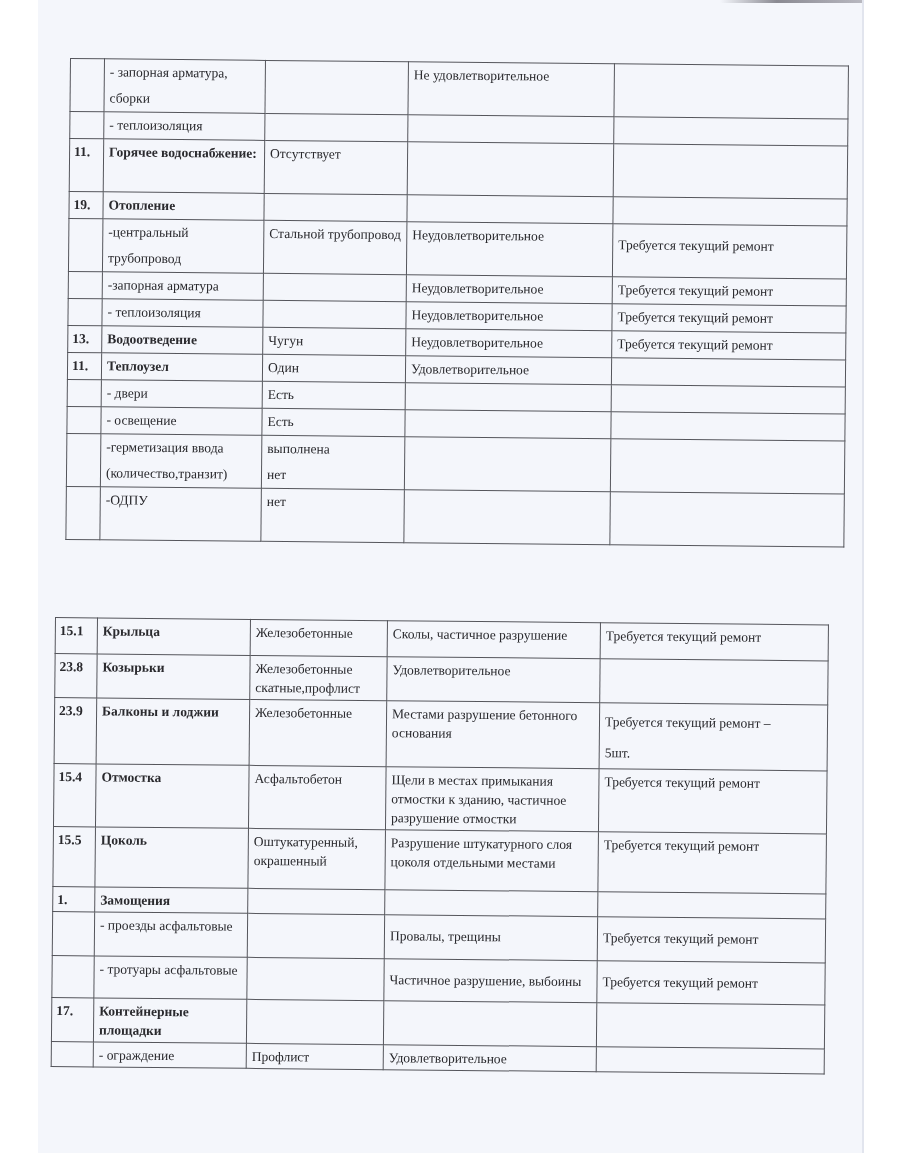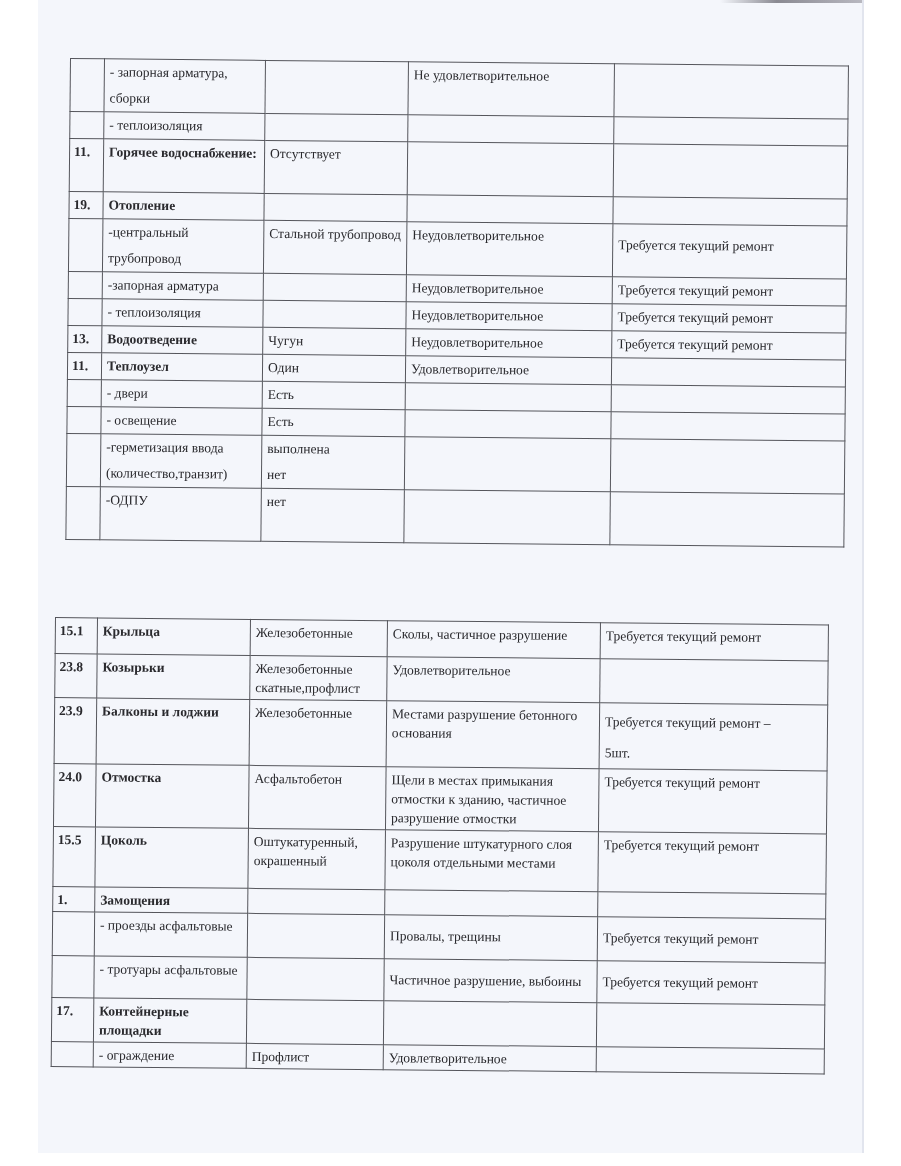--- a/index.html
+++ b/index.html
@@ -222,21 +222,21 @@
       <td class="bold">Балконы и лоджии</td>
       <td>Железобетонные</td>
       <td>Местами разрушение бетонного основания</td>
       <td>
         <span style="display:block;padding-top:6px">Требуется текущий ремонт –</span>
         <span class="br-gap"></span>
         <span style="display:block">5шт.</span>
       </td>
     </tr>
     <tr style="height:61px">
-      <td class="num">24.0</td>
+      <td class="num">15.4</td>
       <td class="bold">Отмостка</td>
       <td>Асфальтобетон</td>
       <td>Щели в местах примыкания отмостки к зданию, частичное разрушение отмостки</td>
       <td>Требуется текущий  ремонт</td>
     </tr>
     <tr style="height:60px">
       <td class="num">15.5</td>
       <td class="bold">Цоколь</td>
       <td>Оштукатуренный, окрашенный</td>
       <td>Разрушение штукатурного слоя цоколя отдельными местами</td>

